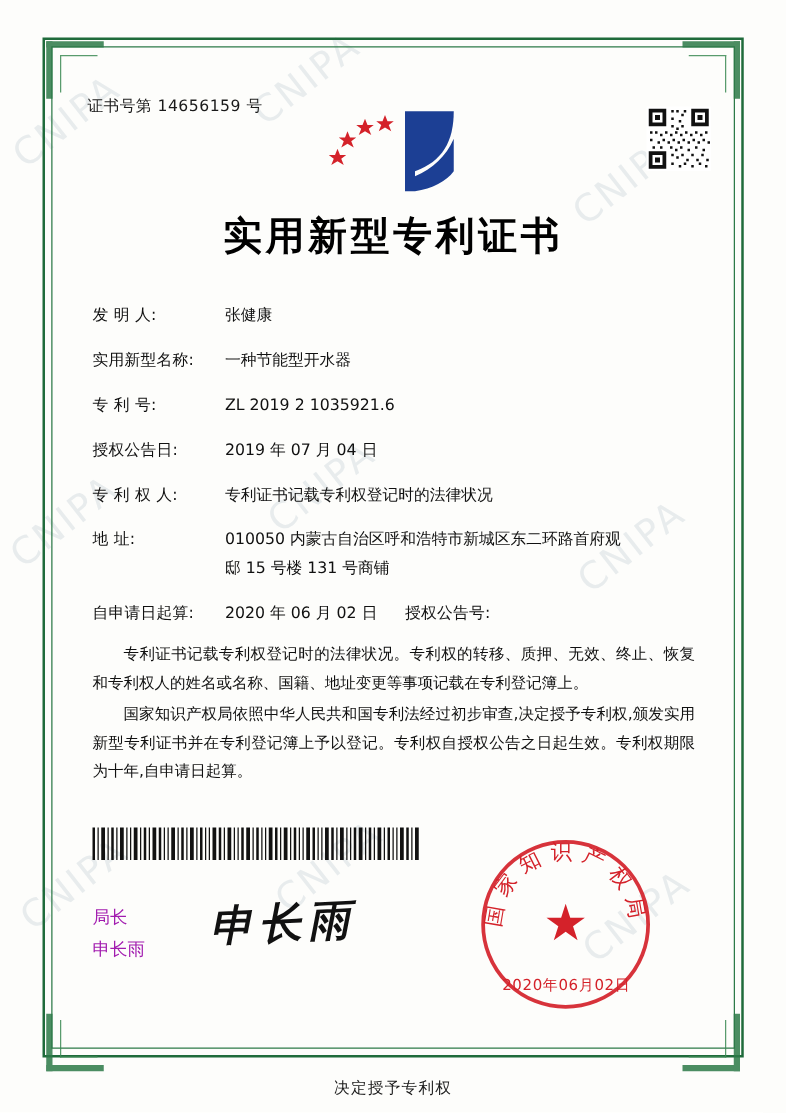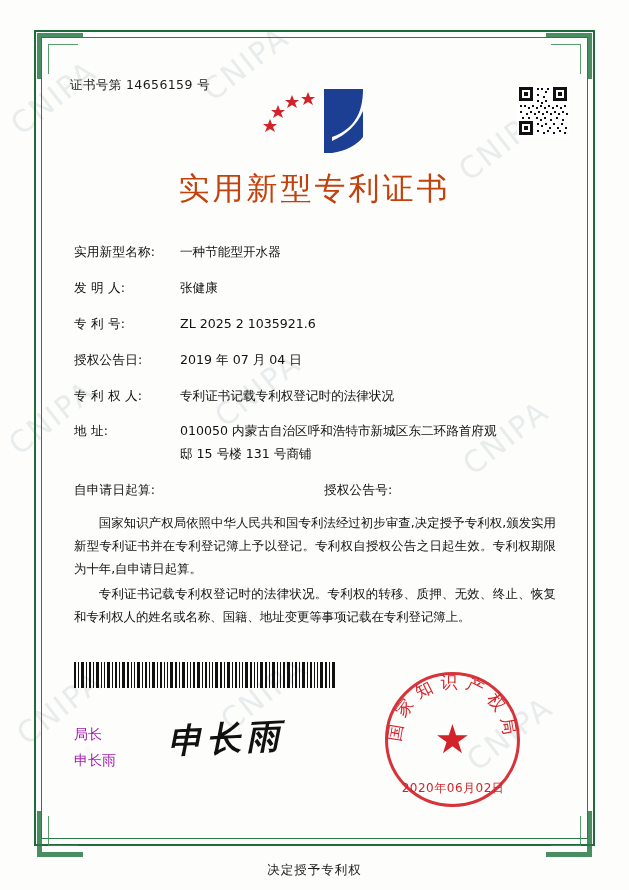--- a/index.html
+++ b/index.html
@@ -102,23 +102,23 @@
     position: absolute;
     left: 517px; top: 85px;
     width: 52px; height: 52px;
   }
 
   .main-title {
     position: absolute;
     left: 0; right: 0; top: 168px;
     text-align: center;
     font-size: 31px;
-    font-weight: normal;
+    font-weight: bold;
     letter-spacing: 3px;
-    color: #c2410c;
+    color: #000000;
     font-family: "DejaVu Sans", "Liberation Sans", sans-serif;
   }
 
   
   .fields {
     position: absolute;
     left: 74px; top: 243px;
     width: 480px;
     font-size: 12.6px;
     color: #111;
@@ -351,59 +351,60 @@
           <rect x="42" y="45" width="2" height="2"></rect>
           <rect x="47" y="47" width="2" height="2"></rect>
       </g>
     </svg>
   </div>
 
   <div class="main-title">实用新型专利证书</div>
 
   <div class="fields">
     <div class="frow">
+      <div class="flabel">发 明 人:</div>
+      <div class="fvalue">张健康</div>
+    </div>
+    <div class="frow">
       <div class="flabel">实用新型名称:</div>
       <div class="fvalue">一种节能型开水器</div>
     </div>
     <div class="frow">
-      <div class="flabel">发 明 人:</div>
-      <div class="fvalue">张健康</div>
-    </div>
-    <div class="frow">
       <div class="flabel">专 利 号:</div>
-      <div class="fvalue">ZL 2025 2 1035921.6</div>
+      <div class="fvalue">ZL 2019 2 1035921.6</div>
     </div>
     <div class="frow">
       <div class="flabel">授权公告日:</div>
       <div class="fvalue">2019 年 07 月 04 日</div>
     </div>
     <div class="frow">
       <div class="flabel">专 利 权 人:</div>
       <div class="fvalue">专利证书记载专利权登记时的法律状况</div>
     </div>
     <div class="frow">
       <div class="flabel">地        址:</div>
       <div class="fvalue">
         <span>010050 内蒙古自治区呼和浩特市新城区东二环路首府观</span>
         <span class="l2">邸 15 号楼 131 号商铺</span>
       </div>
     </div>
     <div class="frow two-col">
       <div class="col-a">
         <div class="flabel">自申请日起算:</div>
+        <div class="fvalue">2020 年 06 月 02 日</div>
       </div>
       <div class="col-b">
         <div class="flabel">授权公告号:</div>
       </div>
     </div>
   </div>
 
   <div class="paras">
+    <p>专利证书记载专利权登记时的法律状况。专利权的转移、质押、无效、终止、恢复和专利权人的姓名或名称、国籍、地址变更等事项记载在专利登记簿上。</p>
     <p>国家知识产权局依照中华人民共和国专利法经过初步审查,决定授予专利权,颁发实用新型专利证书并在专利登记簿上予以登记。专利权自授权公告之日起生效。专利权期限为十年,自申请日起算。</p>
-    <p>专利证书记载专利权登记时的法律状况。专利权的转移、质押、无效、终止、恢复和专利权人的姓名或名称、国籍、地址变更等事项记载在专利登记簿上。</p>
   </div>
 
   <div class="barcode">
     <i style="left:0px;width:2px"></i>
       <i style="left:4px;width:1px"></i>
       <i style="left:7px;width:3px"></i>
     <i style="left:12px;width:1px"></i>
       <i style="left:15px;width:2px"></i>
       <i style="left:19px;width:1px"></i>
     <i style="left:22px;width:3px"></i>

